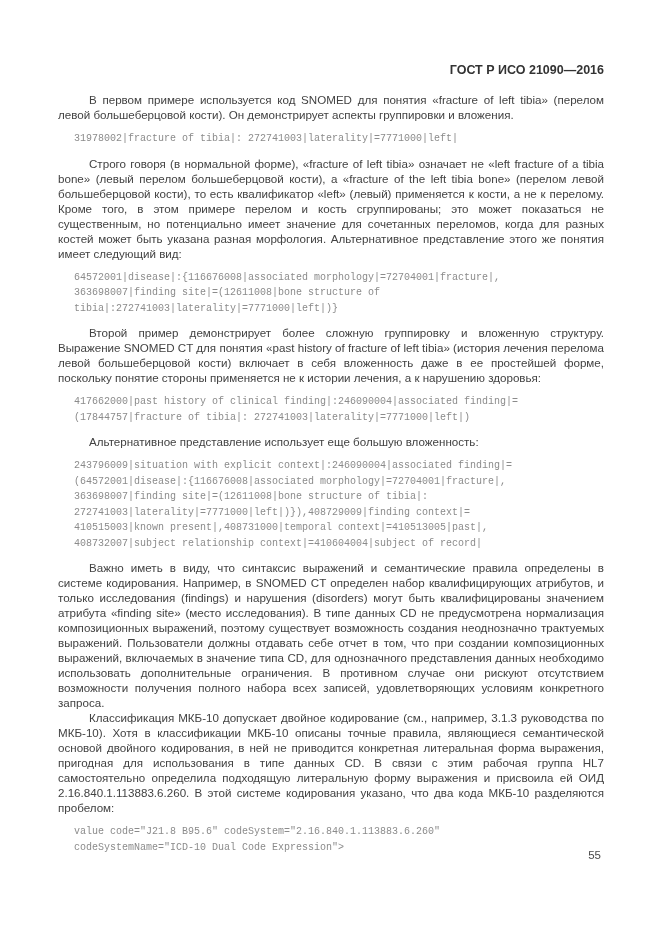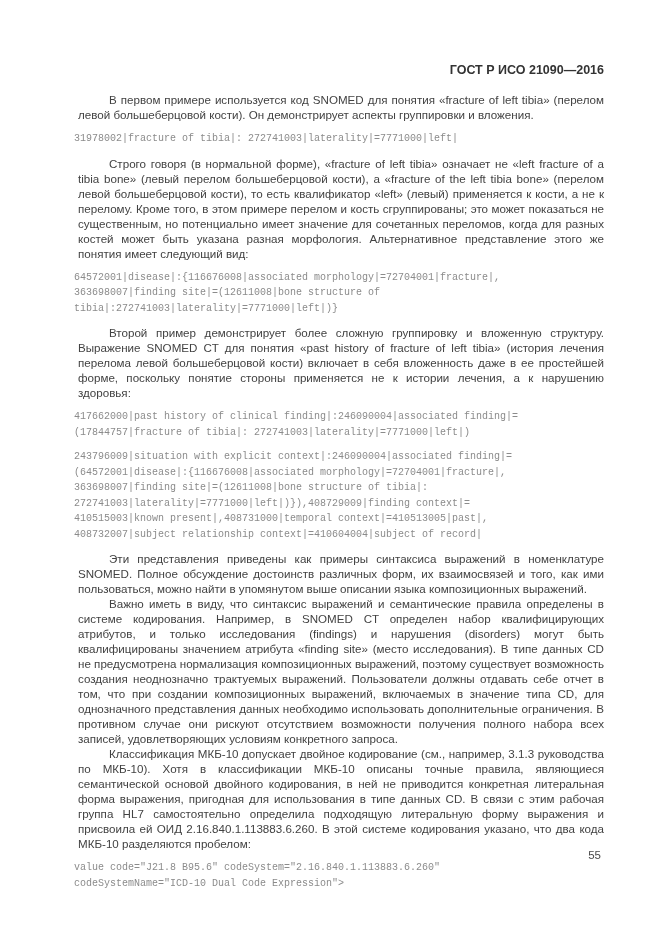--- a/index.html
+++ b/index.html
@@ -28,21 +28,20 @@
   }
   .page-body p.body-par {
     margin: 0;
     font-size: 11.6px;
     line-height: 15px;
     text-align: justify;
     color: #424242;
   }
   .page-body p.indent {
     text-indent: 31px;
-    margin-left: 20px;
   }
   .page-body pre.code-block {
     margin: 9px 16px;
     font-family: "Liberation Mono", "DejaVu Sans Mono", monospace;
     font-size: 10px;
     line-height: 15.5px;
     color: #8b8b8b;
     white-space: pre;
   }
   .page-number {
@@ -62,27 +61,27 @@
   <div class="page-body">
       <p class="body-par indent">В первом примере используется код SNOMED для понятия «fracture of left tibia» (перелом левой большеберцовой кости). Он демонстрирует аспекты группировки и вложения.</p>
       <pre class="code-block">31978002|fracture of tibia|: 272741003|laterality|=7771000|left|</pre>
       <p class="body-par indent">Строго говоря (в нормальной форме), «fracture of left tibia» означает не «left fracture of a tibia bone» (левый перелом большеберцовой кости), а «fracture of the left tibia bone» (перелом левой большеберцовой кости), то есть квалификатор «left» (левый) применяется к кости, а не к перелому. Кроме того, в этом примере перелом и кость сгруппированы; это может показаться не существенным, но потенциально имеет значение для сочетанных переломов, когда для разных костей может быть указана разная морфология. Альтернативное представление этого же понятия имеет следующий вид:</p>
       <pre class="code-block">64572001|disease|:{116676008|associated morphology|=72704001|fracture|,
 363698007|finding site|=(12611008|bone structure of
 tibia|:272741003|laterality|=7771000|left|)}</pre>
       <p class="body-par indent">Второй пример демонстрирует более сложную группировку и вложенную структуру. Выражение SNOMED CT для понятия «past history of fracture of left tibia» (история лечения перелома левой большеберцовой кости) включает в себя вложенность даже в ее простейшей форме, поскольку понятие стороны применяется не к истории лечения, а к нарушению здоровья:</p>
       <pre class="code-block">417662000|past history of clinical finding|:246090004|associated finding|=
 (17844757|fracture of tibia|: 272741003|laterality|=7771000|left|)</pre>
+      <p class="body-par indent">Альтернативное представление использует еще большую вложенность:</p>
       <pre class="code-block">243796009|situation with explicit context|:246090004|associated finding|=
 (64572001|disease|:{116676008|associated morphology|=72704001|fracture|,
 363698007|finding site|=(12611008|bone structure of tibia|:
 272741003|laterality|=7771000|left|)}),408729009|finding context|=
 410515003|known present|,408731000|temporal context|=410513005|past|,
 408732007|subject relationship context|=410604004|subject of record|</pre>
-      <p class="body-par indent">Эти представления приведены как примеры синтаксиса выражений в номенклатуре SNOMED. Полное обсуждение достоинств различных форм, их взаимосвязей и того, как ими пользоваться, можно найти в упомянутом выше описании языка композиционных выражений.</p>
       <p class="body-par indent">Важно иметь в виду, что синтаксис выражений и семантические правила определены в системе кодирования. Например, в SNOMED CT определен набор квалифицирующих атрибутов, и только исследования (findings) и нарушения (disorders) могут быть квалифицированы значением атрибута «finding site» (место исследования). В типе данных CD не предусмотрена нормализация композиционных выражений, поэтому существует возможность создания неоднозначно трактуемых выражений. Пользователи должны отдавать себе отчет в том, что при создании композиционных выражений, включаемых в значение типа CD, для однозначного представления данных необходимо использовать дополнительные ограничения. В противном случае они рискуют отсутствием возможности получения полного набора всех записей, удовлетворяющих условиям конкретного запроса.</p>
       <p class="body-par indent">Классификация МКБ-10 допускает двойное кодирование (см., например, 3.1.3 руководства по МКБ-10). Хотя в классификации МКБ-10 описаны точные правила, являющиеся семантической основой двойного кодирования, в ней не приводится конкретная литеральная форма выражения, пригодная для использования в типе данных CD. В связи с этим рабочая группа HL7 самостоятельно определила подходящую литеральную форму выражения и присвоила ей ОИД 2.16.840.1.113883.6.260. В этой системе кодирования указано, что два кода МКБ-10 разделяются пробелом:</p>
       <pre class="code-block">value code="J21.8 B95.6" codeSystem="2.16.840.1.113883.6.260"
 codeSystemName="ICD-10 Dual Code Expression"&gt;</pre>
     </div>
 
   <div class="page-number">55</div>
 </div>
 
 </body></html>

